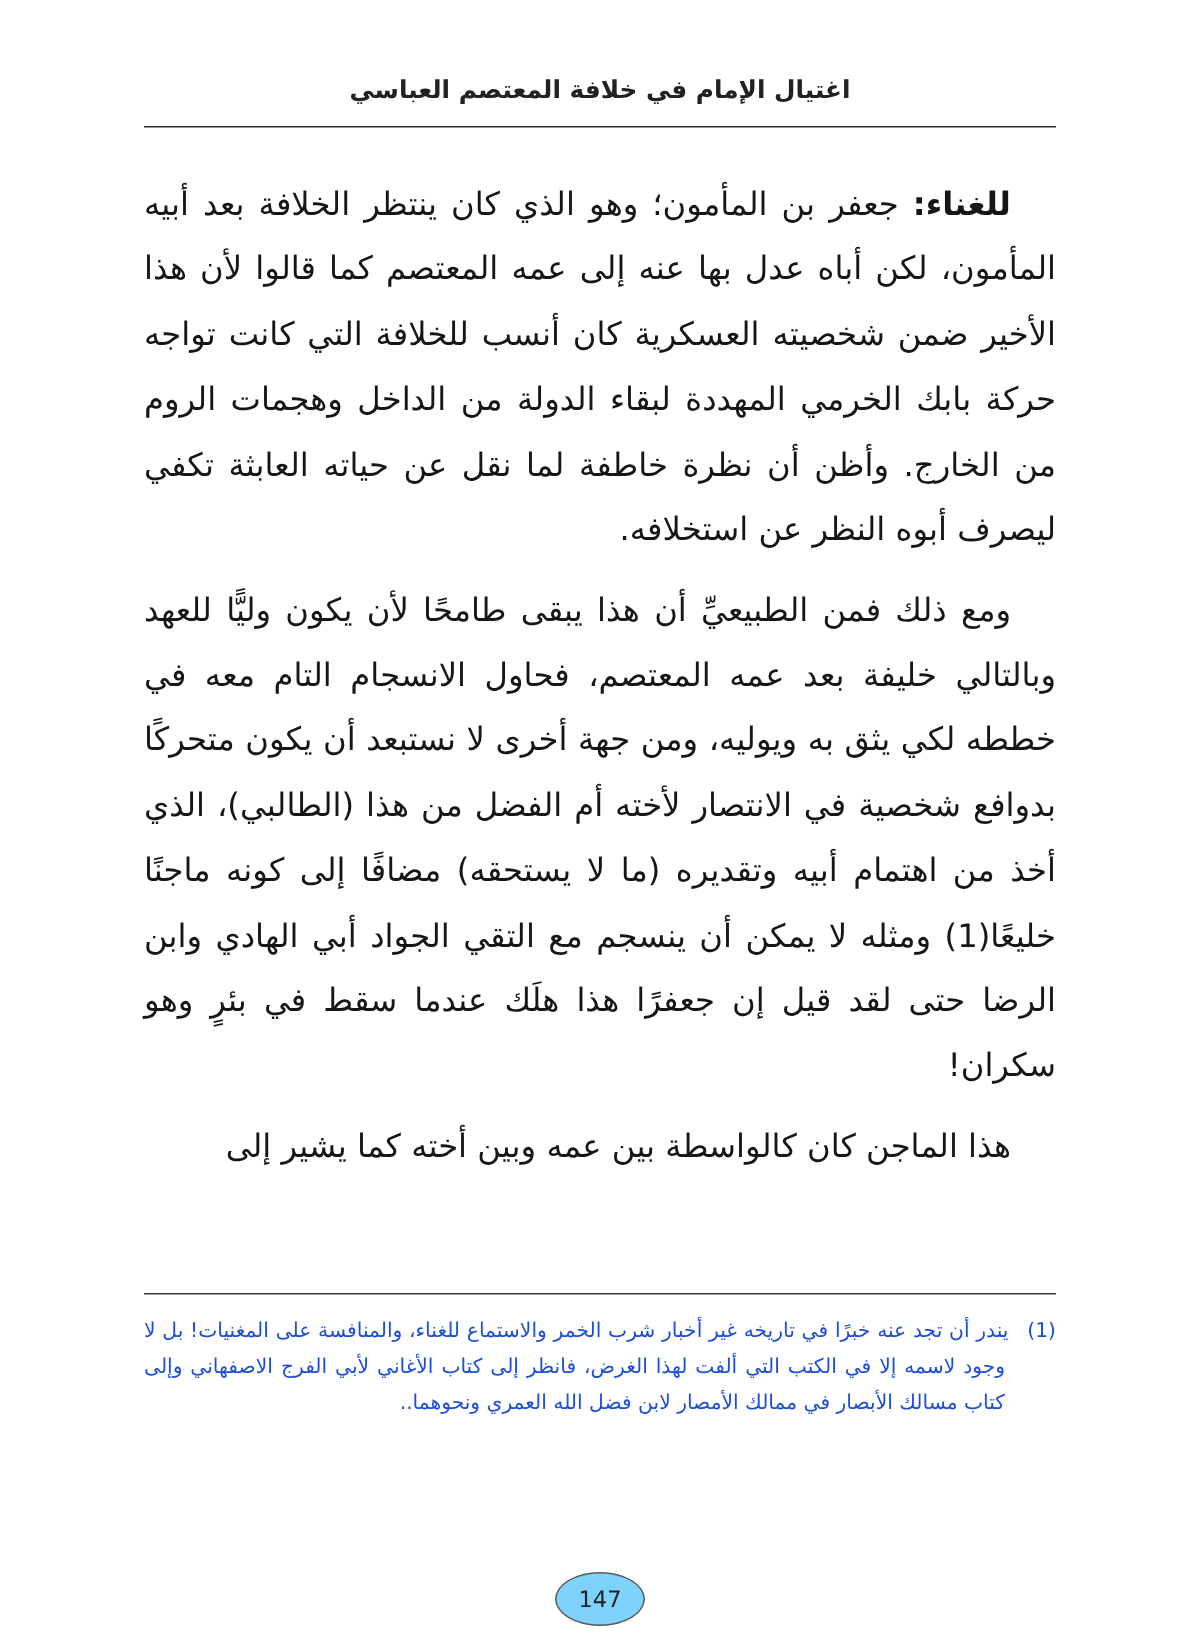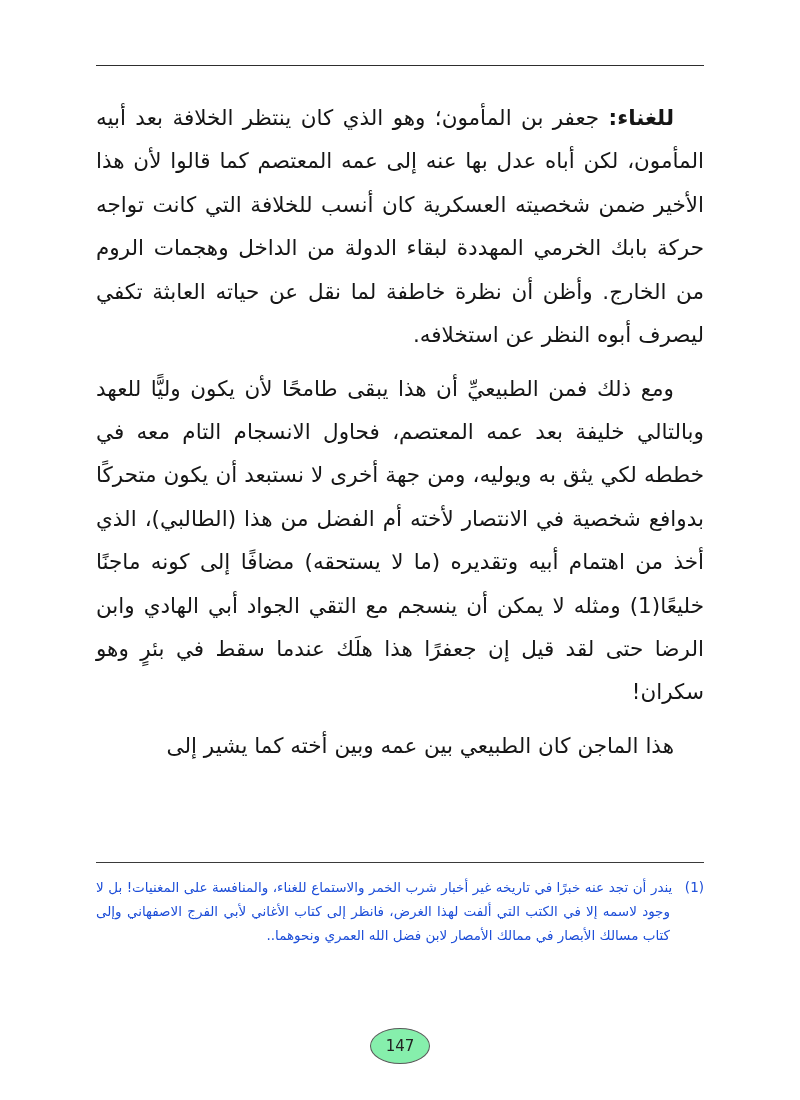--- a/index.html
+++ b/index.html
@@ -79,54 +79,55 @@
   .footnote .fn-marker {
     display: inline-block;
     text-indent: 0;
     margin-left: 8px;
     white-space: nowrap;
   }
 
   
   .page-number-badge {
     position: absolute;
-    bottom: 36px;
+    bottom: 16px;
     left: 50%;
     transform: translateX(-50%);
     width: 60px;
     height: 36px;
     border: 1.6px solid #5a5a5a;
     border-radius: 50%;
     display: flex;
     align-items: center;
     justify-content: center;
-    background: #86efac;
+    background: #7dd3fc;
   }
   .page-number-badge .num {
     font-size: 15px;
     color: #222;
     direction: ltr;
   }
 </style>
 </head>
 <body>
 
 <div class="page">
 
   <div class="running-head">
+    <div class="title">اغتيال الإمام في خلافة المعتصم العباسي</div>
     <hr class="head-rule">
   </div>
 
   <div class="body-text">
     <p>
       <span class="lead-word">للغناء:</span>
       <span>جعفر بن المأمون؛ وهو الذي كان ينتظر الخلافة بعد أبيه المأمون، لكن أباه عدل بها عنه إلى عمه المعتصم كما قالوا لأن هذا الأخير ضمن شخصيته العسكرية كان أنسب للخلافة التي كانت تواجه حركة بابك الخرمي المهددة لبقاء الدولة من الداخل وهجمات الروم من الخارج. وأظن أن نظرة خاطفة لما نقل عن حياته العابثة تكفي ليصرف أبوه النظر عن استخلافه.</span>
     </p>
     <p>ومع ذلك فمن الطبيعيِّ أن هذا يبقى طامحًا لأن يكون وليًّا للعهد وبالتالي خليفة بعد عمه المعتصم، فحاول الانسجام التام معه في خططه لكي يثق به ويوليه، ومن جهة أخرى لا نستبعد أن يكون متحركًا بدوافع شخصية في الانتصار لأخته أم الفضل من هذا (الطالبي)، الذي أخذ من اهتمام أبيه وتقديره (ما لا يستحقه) مضافًا إلى كونه ماجنًا خليعًا(1) ومثله لا يمكن أن ينسجم مع التقي الجواد أبي الهادي وابن الرضا حتى لقد قيل إن جعفرًا هذا هلَك عندما سقط في بئرٍ وهو سكران!</p>
-    <p class="last">هذا الماجن كان الطبيعي بين عمه وبين أخته كما يشير إلى</p>
+    <p class="last">هذا الماجن كان كالواسطة بين عمه وبين أخته كما يشير إلى</p>
   </div>
 
   <div class="footnote-block">
     <hr class="footnote-rule">
     <div class="footnote">
       <span class="fn-marker">(1)</span>
       <span>يندر أن تجد عنه خبرًا في تاريخه غير أخبار شرب الخمر والاستماع للغناء، والمنافسة على المغنيات! بل لا وجود لاسمه إلا في الكتب التي ألفت لهذا الغرض، فانظر إلى كتاب الأغاني لأبي الفرج الاصفهاني وإلى كتاب مسالك الأبصار في ممالك الأمصار لابن فضل الله العمري ونحوهما..</span>
     </div>
   </div>
 

